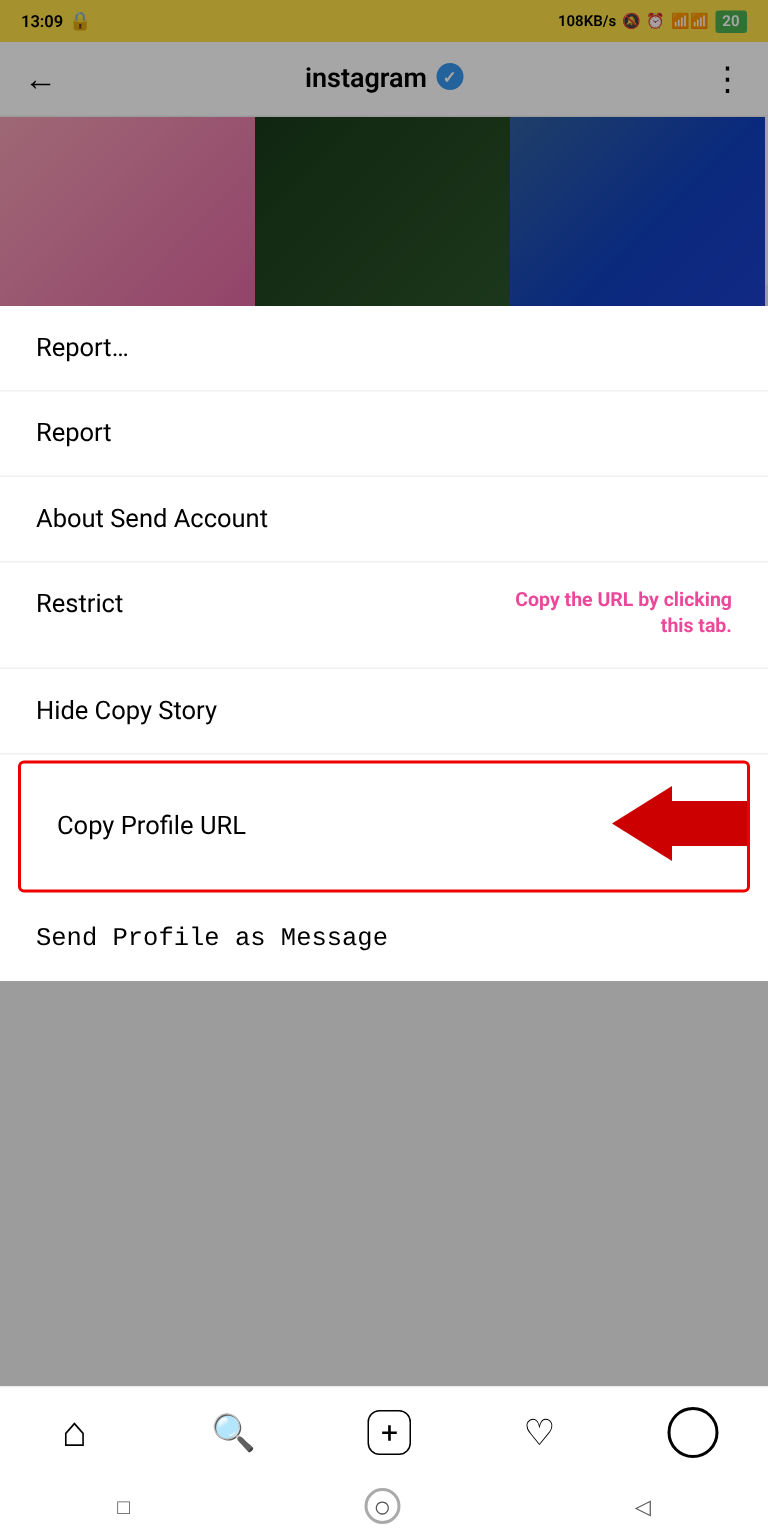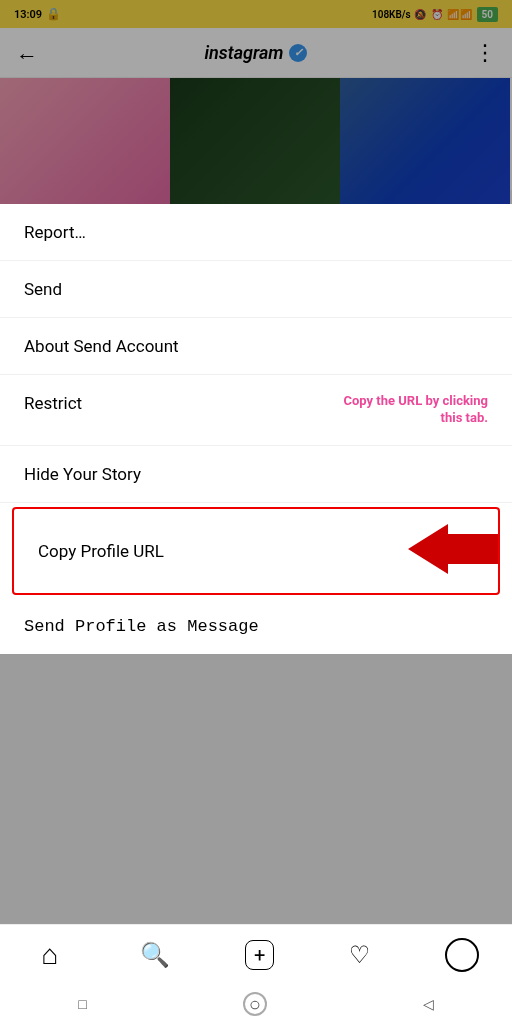--- a/index.html
+++ b/index.html
@@ -38,26 +38,25 @@
       display: flex;
       align-items: center;
       justify-content: space-between;
       padding: 10px 16px;
       background: #fff;
       border-bottom: 1px solid #eee;
       height: 50px;
     }
     .top-nav-title {
       display: flex;
-      align-items: center;
+      align-items: flex-start;
       gap: 6px;
       font-size: 18px;
       font-weight: 600;
       color: #000;
-      font-style: italic;
     }
     .verified-badge {
       width: 18px;
       height: 18px;
       background: #3897f0;
       border-radius: 50%;
       display: flex;
       align-items: center;
       justify-content: center;
       color: white;
@@ -227,21 +226,21 @@
   <div class="status-left">
     <span>13:09</span>
     <span style="font-size:12px;">🔒</span>
   </div>
   <div class="status-right">
     <span>108KB/s</span>
     <span>🔕</span>
     <span>⏰</span>
     <span>📶📶</span>
     <div class="battery">
-      <span>50</span>
+      <span>20</span>
     </div>
   </div>
 </div>
 
 <div class="top-nav">
   <span class="back-arrow">←</span>
   <div class="top-nav-title">
     <span>instagram</span>
     <div class="verified-badge">✓</div>
   </div>
@@ -304,34 +303,34 @@
 
 <div class="overlay"></div>
 
 <div class="bottom-sheet">
 
   <div class="menu-item">
     <span>Report…</span>
   </div>
 
   <div class="menu-item">
-    <span>Send</span>
+    <span>Report</span>
   </div>
 
   <div class="menu-item">
     <span>About Send Account</span>
   </div>
 
   <div class="menu-item" style="display:flex; align-items:flex-start; justify-content:space-between; position:relative;">
     <span>Restrict</span>
     <span style="color:#ec4899; font-weight:700; font-size:13px; text-align:right; width:150px; line-height:1.3; margin-left:10px;">Copy the URL by clicking this tab.</span>
   </div>
 
   <div class="menu-item">
-    <span>Hide Your Story</span>
+    <span>Hide Copy Story</span>
   </div>
 
   <div style="position:relative; display:flex; align-items:center;">
     <div class="menu-item highlighted" style="flex:1;">
       <span>Copy Profile URL</span>
     </div>
 
     <div style="position:absolute; right:14px; top:50%; transform:translateY(-50%);">
       <svg width="90" height="50" viewBox="0 0 90 50">
         <polygon points="90,10 40,10 40,0 0,25 40,50 40,40 90,40" fill="#cc0000"></polygon>

